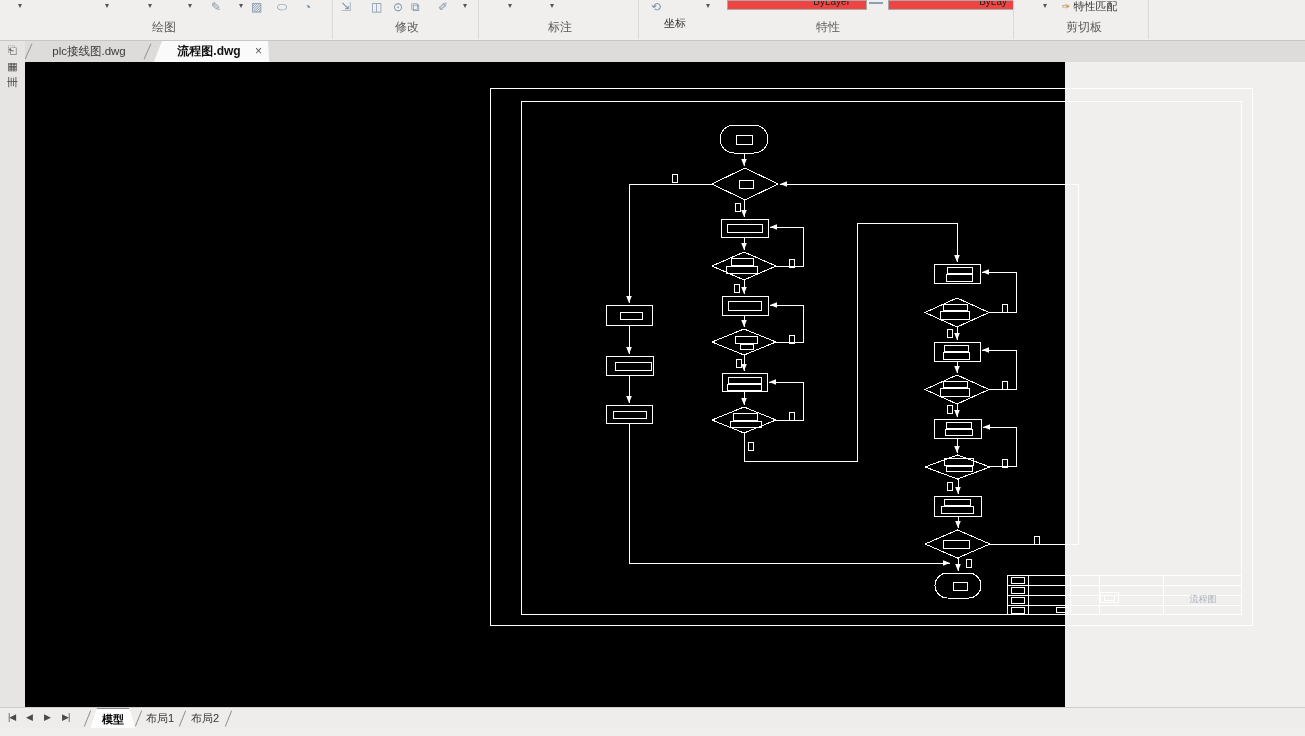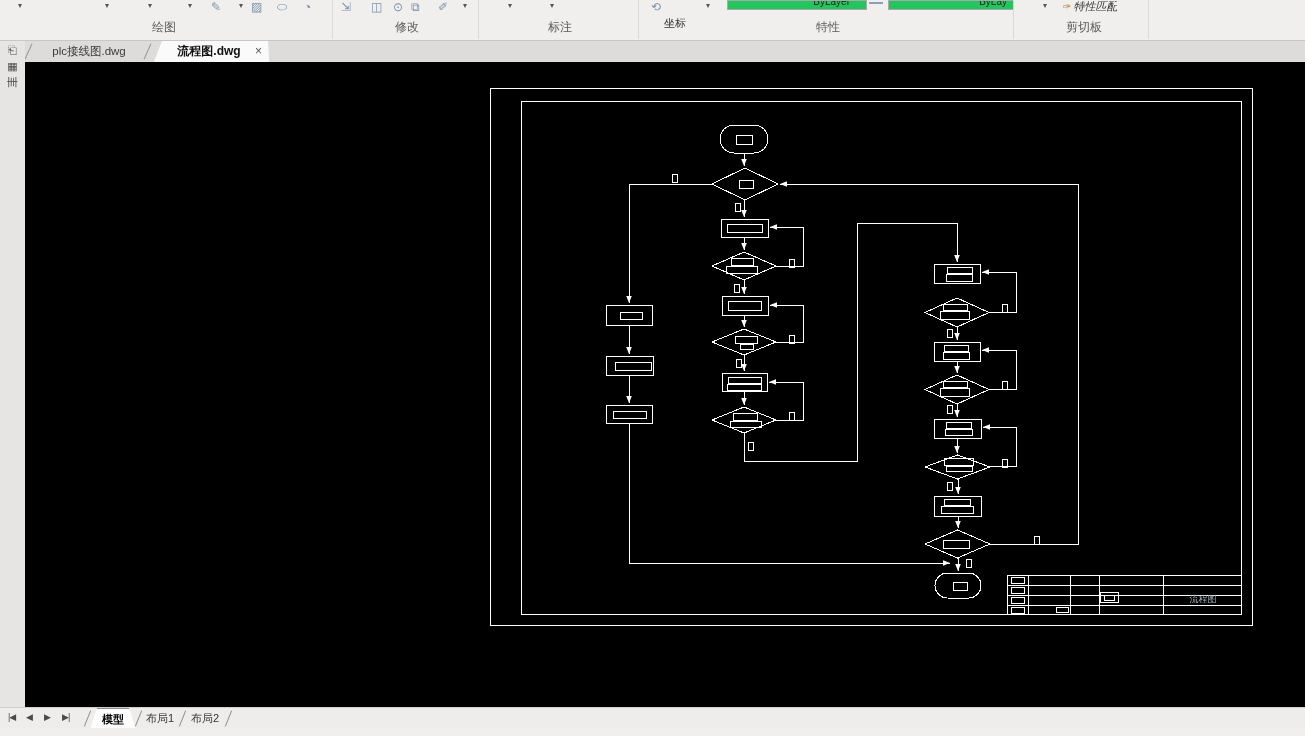--- a/index.html
+++ b/index.html
@@ -5,40 +5,40 @@
   html,body{margin:0;padding:0;background:#d8d6d5;font-family:"Liberation Sans",sans-serif;}
   #app{position:relative;width:1305px;height:736px;overflow:hidden;background:#f0efee;}
 
   
   .ribbon{position:absolute;left:0;top:0;width:1305px;height:40px;background:#f1efee;border-bottom:1px solid #c9c7c6;}
   .rsep{position:absolute;top:0;width:1px;height:39px;background:#dbd9d8;}
   .plabel{position:absolute;top:19px;font-size:12px;color:#5a5a5a;transform:translateX(-50%);white-space:nowrap;}
   .ricon{position:absolute;top:0;height:13px;overflow:hidden;font-size:12px;line-height:15px;color:#7b93a9;}
   .rcaret{position:absolute;top:1px;font-size:8px;color:#555;}
   .coordlbl{position:absolute;left:664px;top:0;height:11px;overflow:hidden;font-size:11px;line-height:12px;color:#333;margin-top:17px;}
-  .combo{position:absolute;top:0;height:8px;background:#22c55e;border:1px solid #aba9a8;overflow:hidden;text-align:right;}
+  .combo{position:absolute;top:0;height:8px;background:#ef4444;border:1px solid #aba9a8;overflow:hidden;text-align:right;}
   .combo span{position:absolute;top:-5px;font-size:10px;color:#222;white-space:nowrap;}
   .dashicon{position:absolute;left:869px;top:2px;width:14px;height:4px;border-top:2px solid #8aa0b4;}
-  .matchbtn{position:absolute;left:1062px;top:0;height:12px;overflow:hidden;font-size:11px;line-height:13px;color:#333;white-space:nowrap;font-style:italic;}
+  .matchbtn{position:absolute;left:1062px;top:0;height:12px;overflow:hidden;font-size:11px;line-height:13px;color:#333;white-space:nowrap;}
   .brush{color:#b8742a;font-size:10px;}
 
   
   .tabbar{position:absolute;left:25px;top:41px;width:1280px;height:21px;background:#dedcdb;}
   .ftab{position:absolute;top:0;height:36px;font-size:11.5px;line-height:21px;color:#3a3a3a;text-align:center;}
   .ftab.active{background:#fbfafa;font-weight:bold;color:#111;font-size:12px;
     clip-path:polygon(14px 0,calc(100% - 2px) 0,100% 100%,0 100%);}
   .fslash{position:absolute;top:2px;width:1px;height:17px;background:#9a9897;transform:rotate(24deg);}
   .fclose{position:absolute;top:0;right:8px;color:#555;font-size:12px;font-weight:normal;cursor:default;}
 
   
   .lefttools{position:absolute;left:0;top:41px;width:25px;height:666px;background:#e7e5e4;}
   .ltool{width:18px;height:14px;margin:2px auto 2px auto;font-size:11px;line-height:14px;color:#4a4a4a;text-align:center;overflow:hidden;}
 
   
-  .canvas{position:absolute;left:25px;top:62px;width:1280px;height:645px;background:#000;}
+  .canvas{position:absolute;left:25px;top:62px;width:1040px;height:645px;background:#000;}
   .canvas svg{position:absolute;left:0;top:0;}
   .ln{fill:none;stroke:#fff;stroke-width:1;shape-rendering:crispEdges;}
   .tbt{fill:#a9b2bc;font-size:9px;text-anchor:middle;font-family:"Liberation Sans",sans-serif;}
 
   
   .layoutbar{position:absolute;left:0;top:707px;width:1305px;height:21px;background:#efedec;border-top:1px solid #cfcdcc;}
   .navbtn{position:absolute;top:4px;font-size:9px;color:#4a4a4a;letter-spacing:-1px;}
   .ltab{position:absolute;top:0;height:20px;font-size:11px;line-height:20px;color:#333;text-align:center;}
   .ltab.active{background:#fdfdfd;font-weight:bold;color:#000;
     clip-path:polygon(7px 0,calc(100% - 7px) 0,100% 100%,0 100%);border-top:1px solid #8f8d8c;}

